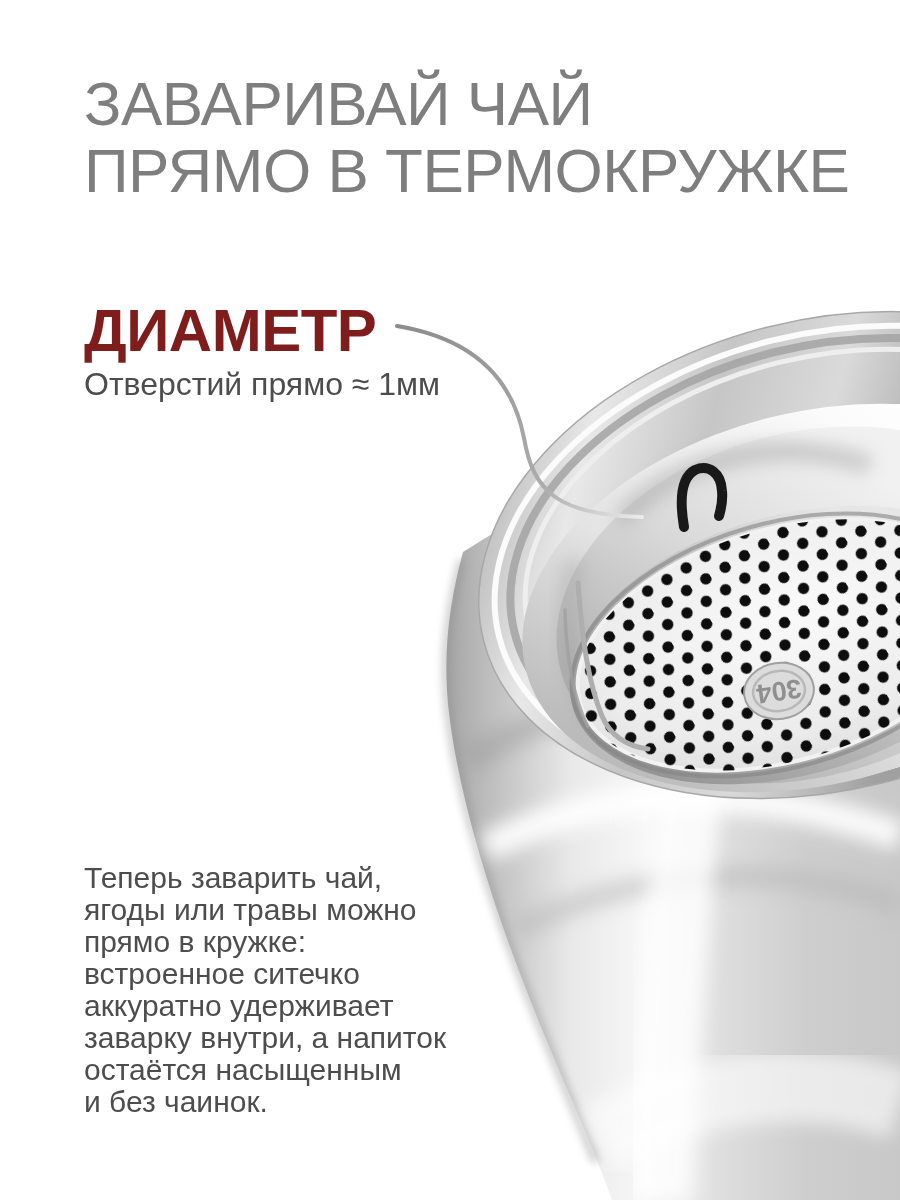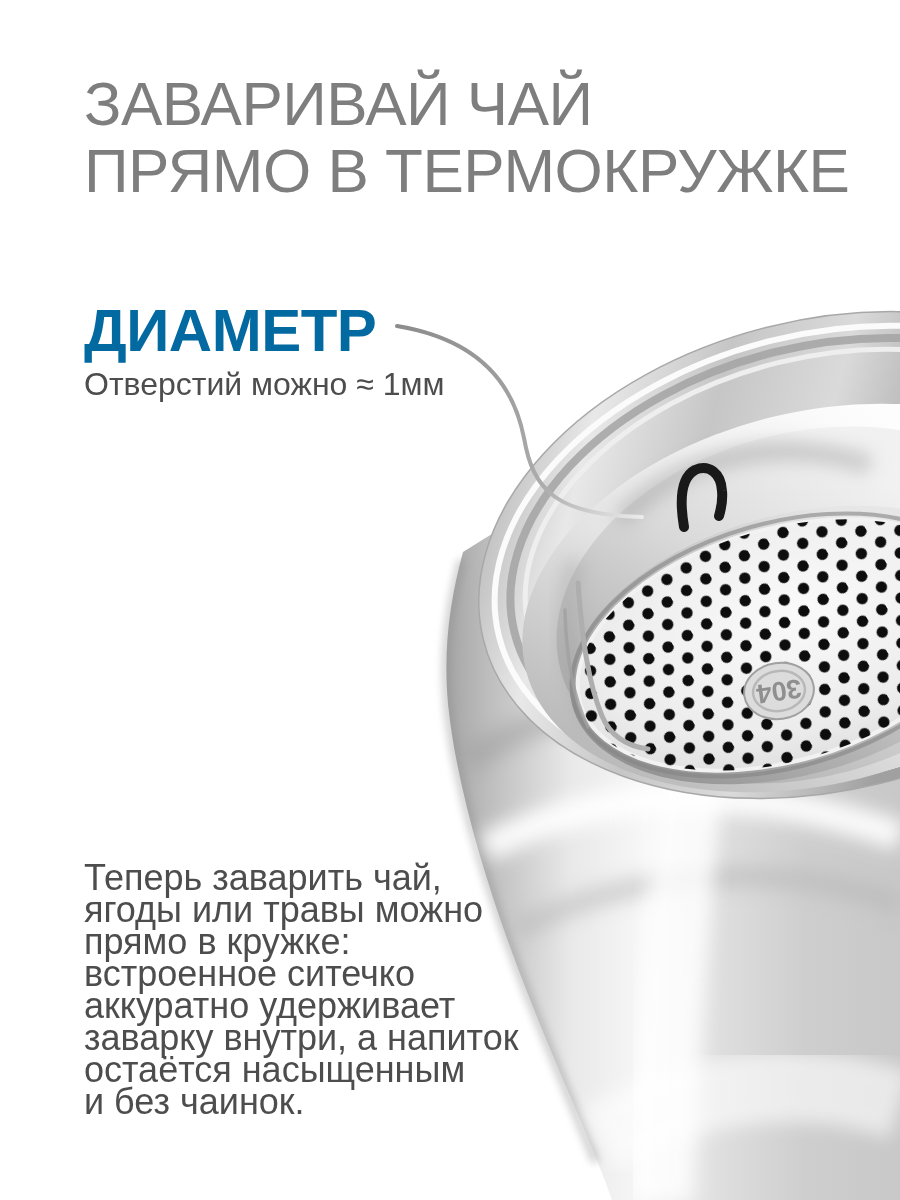--- a/index.html
+++ b/index.html
@@ -16,32 +16,32 @@
     font-size:62px;font-weight:normal;line-height:67px;
     letter-spacing:-0.5px;
     color:#7e7e7e;
     white-space:pre-line;
     margin:0;
   }
   .callout{position:absolute;left:84px;top:300px;}
   .callout-title{
     font-size:60px;font-weight:bold;line-height:62px;
     letter-spacing:-0.5px;
-    color:#0369a1;
+    color:#7f1d1d;
     margin:0;
   }
   .callout-subtitle{
     margin-top:4px;
     font-size:32px;font-weight:normal;line-height:36px;
     color:#4d4d4d;
   }
   .description{
     position:absolute;left:84px;top:862px;
     width:470px;
-    font-size:36px;font-weight:normal;line-height:32px;
+    font-size:30px;font-weight:normal;line-height:32px;
     color:#4d4d4d;
     white-space:pre-line;
     margin:0;
   }
   .photo{position:absolute;left:0;top:0;width:900px;height:1200px;}
 </style>
 </head>
 <body>
 
 <div class="canvas">
@@ -153,21 +153,21 @@
     <path d="M 684,527 C 679,497 682,477 695,470 C 709,464 721,473 722,491 C 723,501 721,509 719,516" fill="none" stroke="#191919" stroke-width="10" stroke-linecap="round"></path>
 
     <path d="M 397,326 C 470,338 512,376 524,438 C 533,490 556,515 642,517" fill="none" stroke="url(#leadGrad)" stroke-width="4" stroke-linecap="round"></path>
   </svg>
 
   <h1 class="headline">ЗАВАРИВАЙ ЧАЙ
 ПРЯМО В ТЕРМОКРУЖКЕ</h1>
 
   <div class="callout">
     <div class="callout-title">ДИАМЕТР</div>
-    <div class="callout-subtitle">Отверстий можно ≈ 1мм</div>
+    <div class="callout-subtitle">Отверстий прямо ≈ 1мм</div>
   </div>
 
   <p class="description">Теперь заварить чай,
 ягоды или травы можно
 прямо в кружке:
 встроенное ситечко
 аккуратно удерживает
 заварку внутри, а напиток
 остаётся насыщенным
 и без чаинок.</p>

